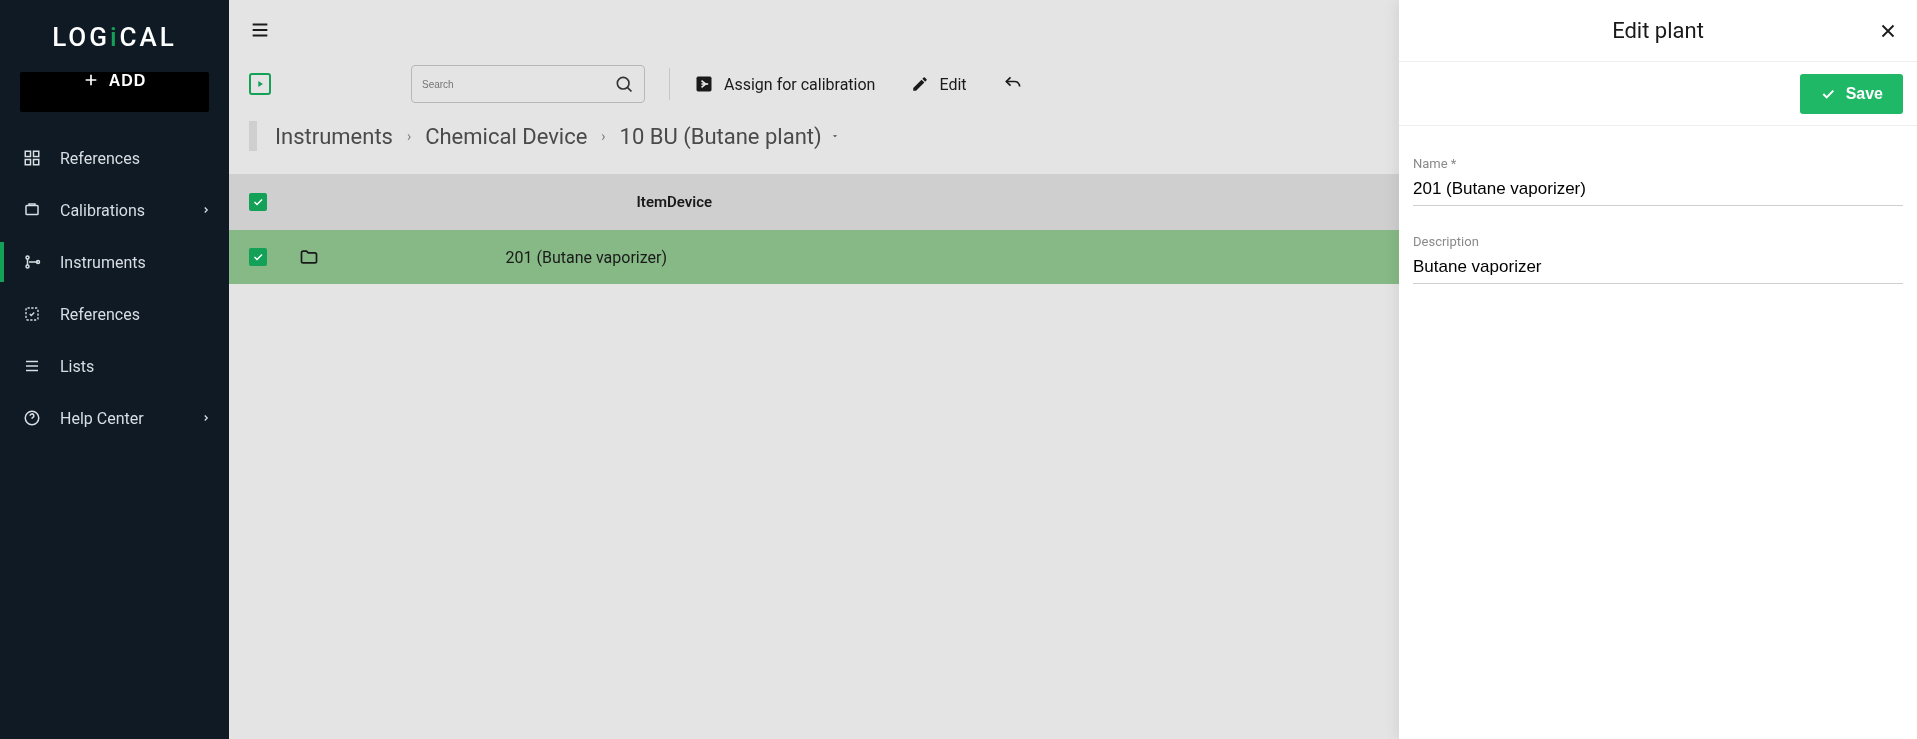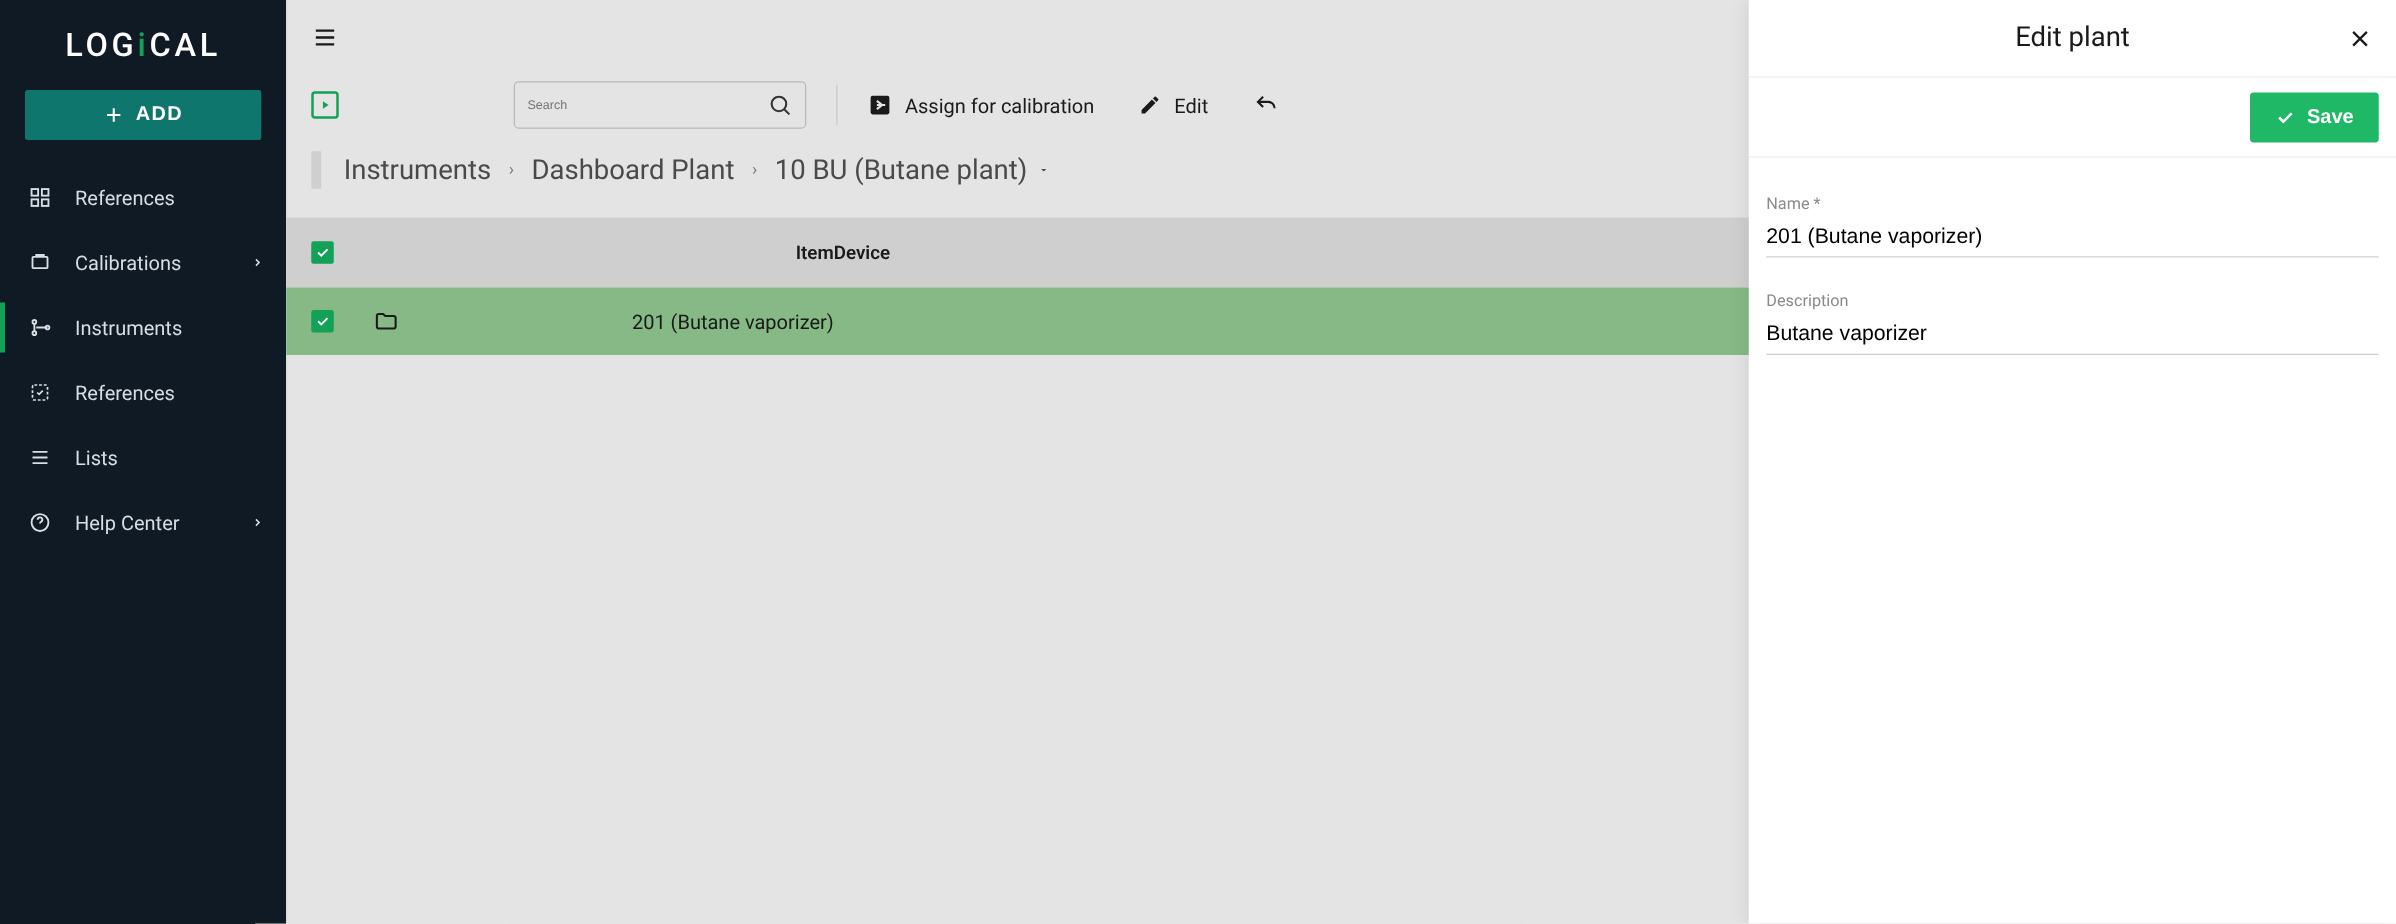--- a/index.html
+++ b/index.html
@@ -26,30 +26,29 @@
     font-size: 26px;
     font-weight: 500;
     letter-spacing: 3px;
     padding: 12px 0 20px;
     text-align: center;
     color: #fff;
   }
   .logo .dot { color: #12a157; }
   .add-btn {
     margin: 0 20px 20px;
-    background: #0f766e;
+    background: #000000;
     color: #fff;
     border: none;
     height: 40px;
     font-size: 16px;
     font-weight: 600;
     letter-spacing: 1px;
     border-radius: 2px;
     display: flex;
-    align-items: center;
     justify-content: center;
     gap: 10px;
     cursor: pointer;
   }
   .nav-item {
     display: flex;
     align-items: center;
     height: 52px;
     padding-left: 22px;
     gap: 18px;
@@ -367,21 +366,21 @@
           <path d="M9 14L4 9l5-5"></path>
           <path d="M4 9h10a6 6 0 0 1 6 6v0"></path>
         </svg>
     </div>
   </div>
 
   <div class="breadcrumb-row">
     <div class="bc-bar"></div>
     <span class="bc-item">Instruments</span>
     <span class="bc-sep">›</span>
-    <span class="bc-item">Dashboard Plant</span>
+    <span class="bc-item">Chemical Device</span>
     <span class="bc-sep">›</span>
     <span class="bc-last bc-item">
       <span>10 BU (Butane plant)</span>
       <svg width="10" height="10" viewBox="0 0 24 24" fill="#4a4a4a">
           <path d="M7 10l5 5 5-5z"></path>
         </svg>
     </span>
   </div>
 
   <div class="table-header">

